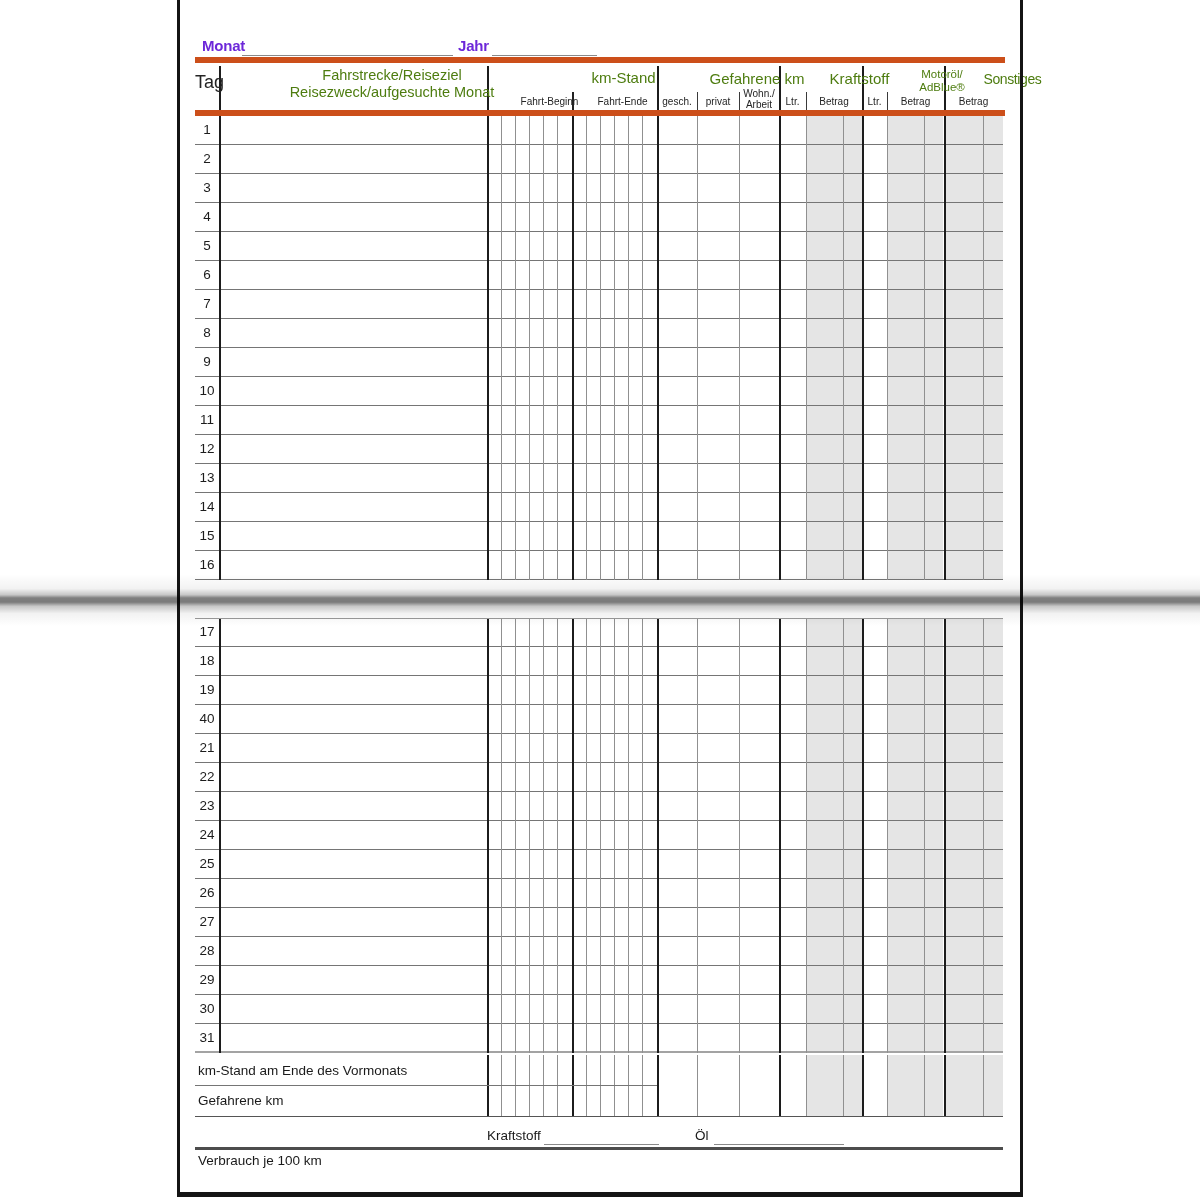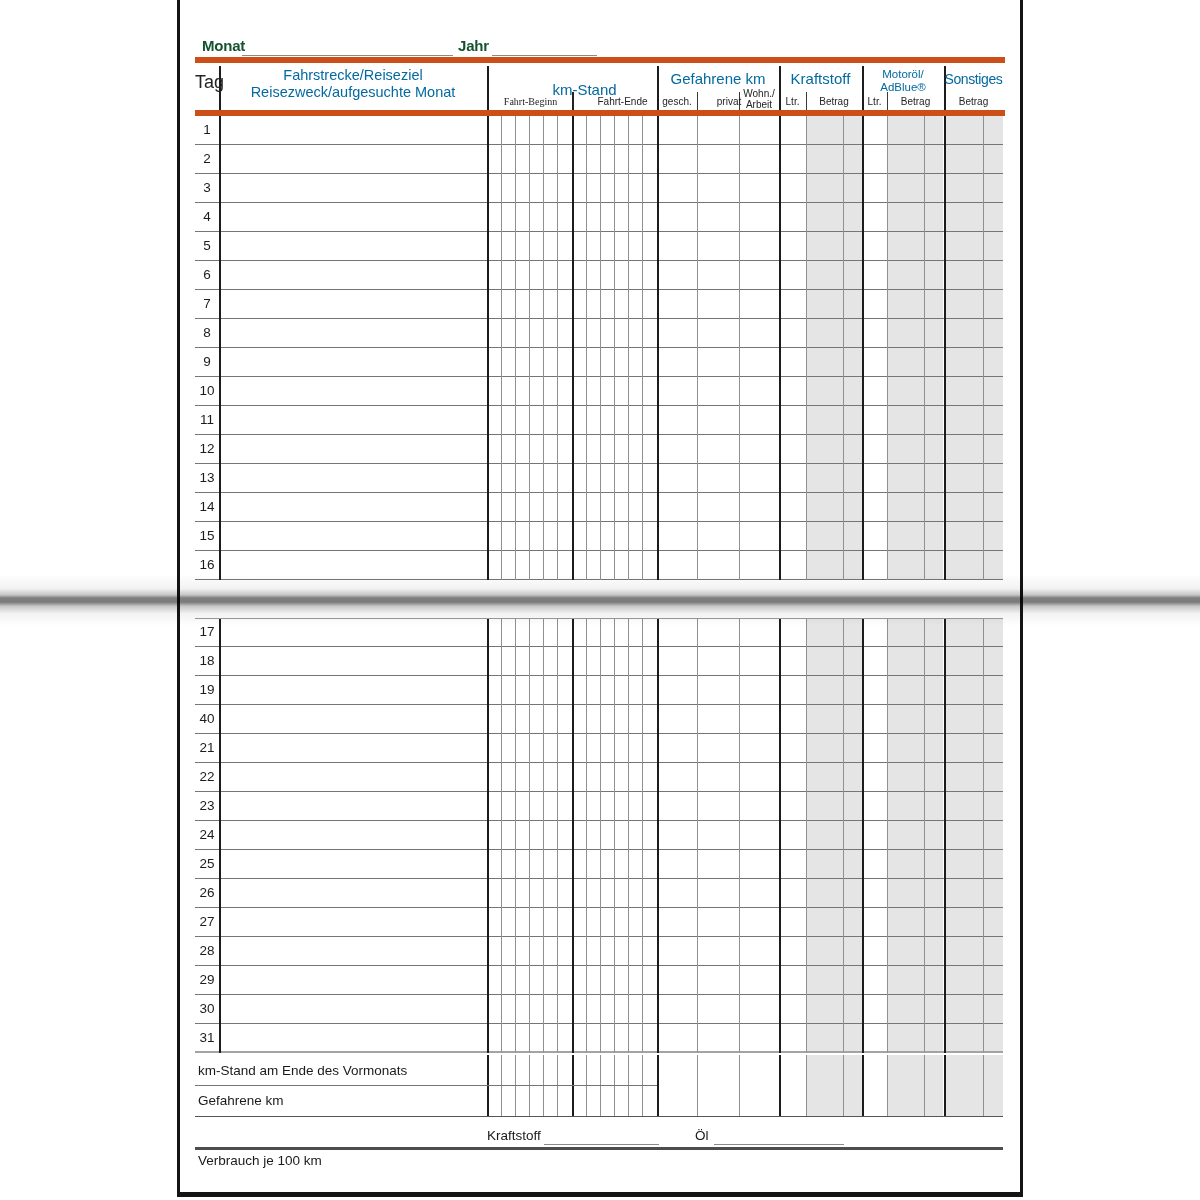--- a/index.html
+++ b/index.html
@@ -1,25 +1,25 @@
 <!DOCTYPE html>
 <html style="--orange: #CC4F1A; --shade: #E5E5E5;"><head>
 <meta charset="utf-8">
 <style>
   html,body{margin:0;padding:0;background:#ffffff;width:1200px;height:1200px;overflow:hidden;
     font-family:"Liberation Sans","DejaVu Sans",sans-serif;}
   #page{position:absolute;left:177px;top:0;width:846px;height:1197px;background:#fff;}
   .pborder{position:absolute;background:#141414;z-index:6;}
   
   .fill-line{position:absolute;height:1px;background:#8a8a8a;}
-  .blank-label{position:absolute;font-weight:bold;font-size:15px;letter-spacing:-0.2px;color:#14532d;}
+  .blank-label{position:absolute;font-weight:bold;font-size:15px;letter-spacing:-0.2px;color:#6d28d9;}
   
   .orange-rule{position:absolute;left:18px;width:810px;height:6px;background:var(--orange,#CC4F1A);z-index:4;}
   
-  .hmain{position:absolute;font-size:15px;line-height:16px;color:#0369a1;text-align:center;z-index:5;}
+  .hmain{position:absolute;font-size:15px;line-height:16px;color:#4d7c0f;text-align:center;z-index:5;padding-left:39px;}
   .hsub{position:absolute;font-size:10px;line-height:11px;color:#242424;text-align:center;z-index:5;}
   .h2{font-size:14.5px;line-height:17px;}
   .hv{position:absolute;z-index:5;}
   
   .grid-host{position:absolute;left:18px;width:808px;}
   .gcol{position:absolute;top:0;bottom:0;background:var(--shade,#E5E5E5);z-index:0;}
   .vthin{position:absolute;top:0;bottom:0;width:1px;background:#909090;z-index:2;}
   .vbold{position:absolute;top:0;bottom:0;width:2px;background:#1c1c1c;z-index:3;}
   .hline{position:absolute;z-index:2;}
   .rows{position:absolute;left:0;top:0;right:0;z-index:1;}
@@ -65,26 +65,26 @@
       <div class="hv" style="left: 562px; top: 92px; width: 1px; height: 18px; background: rgb(58, 58, 58);"></div>
       <div class="hv" style="left: 629px; top: 92px; width: 1px; height: 18px; background: rgb(58, 58, 58);"></div>
       <div class="hv" style="left: 710px; top: 92px; width: 1px; height: 18px; background: rgb(58, 58, 58);"></div>
     </div>
 
   <span class="hsub" style="left:18px;width:24px;top:75px;font-size:18px;line-height:14px;text-align:right;">Tag</span>
   <div class="hmain h2" style="left:42px;width:268px;top:67px;">
     <span style="display:block;">Fahrstrecke/Reiseziel</span>
     <span style="display:block;">Reisezweck/aufgesuchte Monat</span>
   </div>
-  <span class="hmain" style="left:310px;width:195px;top:82px;">km-Stand</span>
-  <span class="hsub" style="left:300px;width:107px;top:96px;font-family:Liberation Serif, serif;">Fahrt-Beginn</span>
+  <span class="hmain" style="left:310px;width:195px;top:70px;">km-Stand</span>
+  <span class="hsub" style="left:319px;width:107px;top:96px;">Fahrt-Beginn</span>
   <span class="hsub" style="left:395px;width:101px;top:96px;">Fahrt-Ende</span>
   <span class="hmain" style="left:480px;width:122px;top:71px;">Gefahrene km</span>
   <span class="hsub" style="left:480px;width:40px;top:96px;">gesch.</span>
-  <span class="hsub" style="left:520px;width:42px;top:96px;padding-left:11px;">privat</span>
+  <span class="hsub" style="left:520px;width:42px;top:96px;">privat</span>
   <div class="hsub" style="left:562px;width:40px;top:88px;">
     <span style="display:block;">Wohn./</span>
     <span style="display:block;">Arbeit</span>
   </div>
   <span class="hmain" style="left:602px;width:83px;top:71px;">Kraftstoff</span>
   <span class="hsub" style="left:602px;width:27px;top:96px;">Ltr.</span>
   <span class="hsub" style="left:629px;width:56px;top:96px;">Betrag</span>
   <div class="hmain" style="left:685px;width:82px;top:68px;font-size:11.5px;line-height:12.5px;">
     <span style="display:block;">Motoröl/</span>
     <span style="display:block;">AdBlue®</span>

